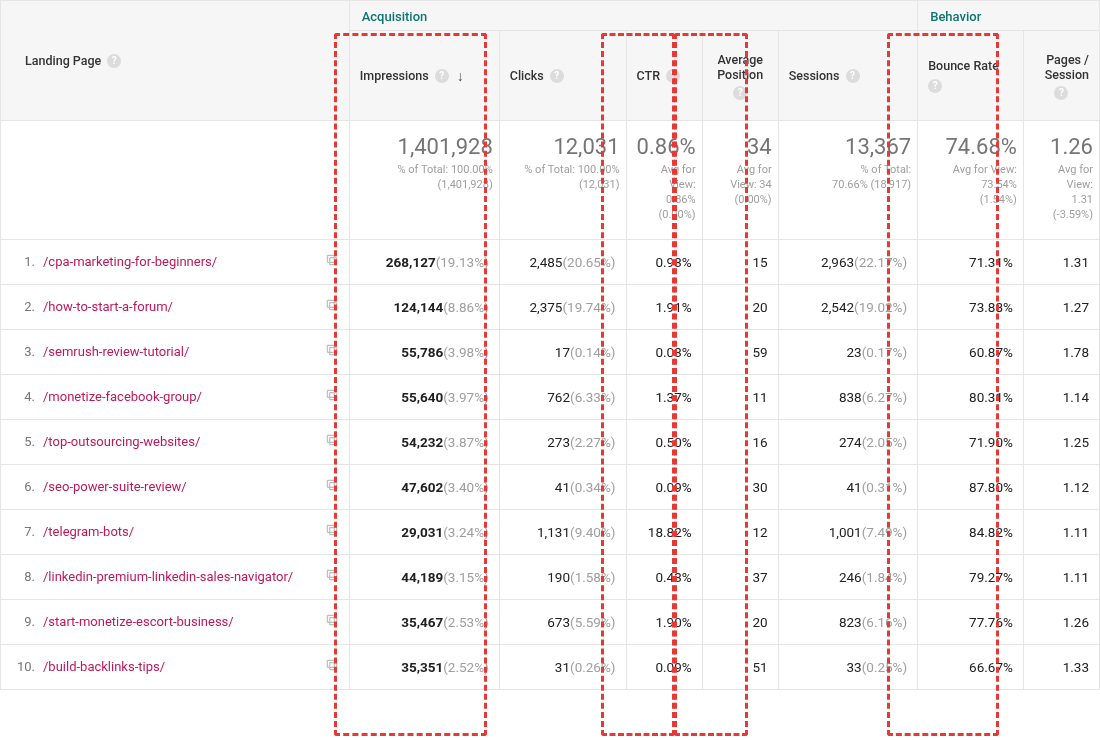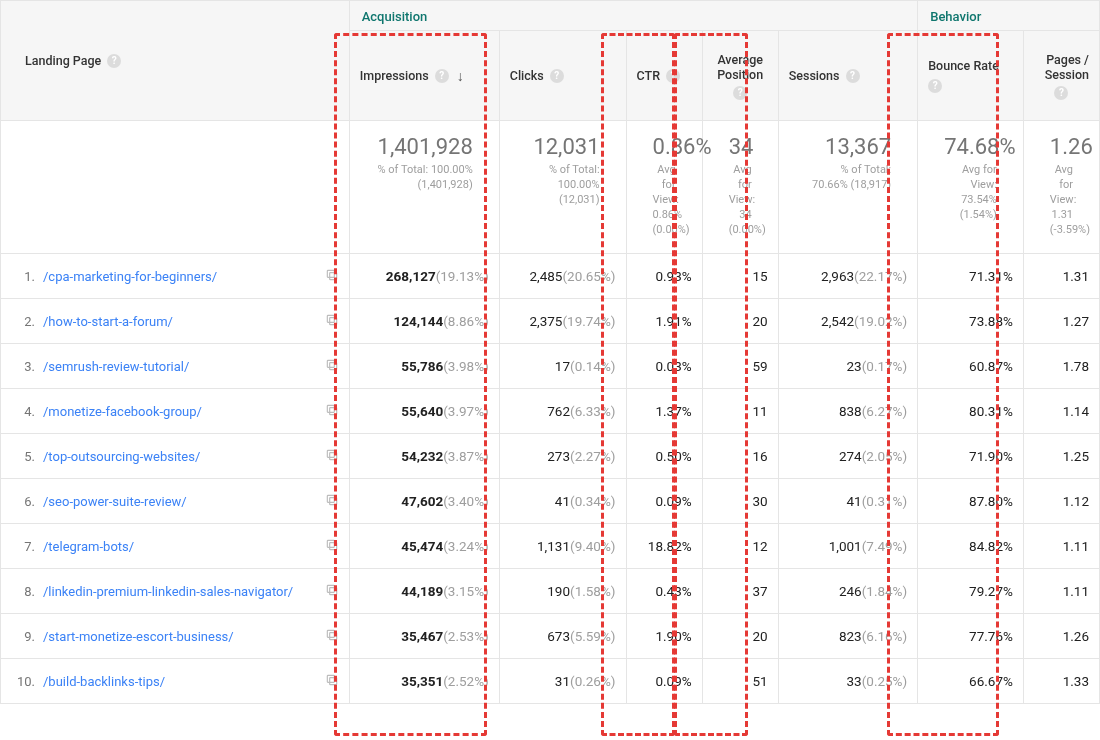--- a/index.html
+++ b/index.html
@@ -15,27 +15,27 @@
 .col-sess{width:132px}
 .col-br{width:100px}
 .col-ps{width:72px}
 .th-group{font-size:13px;padding:8px 12px 6px;color:#0f766e;font-weight:500}
 .th-h{height:110px}
 .th-inner{padding:8px 10px;display:flex;align-items:center;gap:6px;height:100%;color:#333;font-weight:500}
 .th-inner.center{justify-content:center;text-align:center}
 .th-inner .txt{font-size:12.5px}
 .help{display:inline-flex;align-items:center;justify-content:center;width:14px;height:14px;border-radius:50%;background:#dcdcdc;color:#fff;font-size:10px;font-weight:700;line-height:14px}
 .sort-arrow{color:#555;font-size:14px;margin-left:2px}
-.summary td{background:#fff;vertical-align:top;padding:14px 26px 16px;text-align:right}
+.summary td{background:#fff;vertical-align:top;padding:14px 6px 16px;text-align:right}
 .summary .big{font-size:22px;color:#757575;font-weight:400;display:block;line-height:1.1;margin-bottom:4px}
 .summary .sub{font-size:11px;color:#9e9e9e;display:block;line-height:1.35}
 .row td{height:44px}
 .idx{width:28px;text-align:right;color:#757575;font-size:13px}
 .lp{display:flex;align-items:center;padding:6px 10px 6px 6px;gap:8px}
-.lp a{color:#3b82f6;text-decoration:none;font-size:13px}
+.lp a{color:#be185d;text-decoration:none;font-size:13px}
 .open-icon{color:#bdbdbd;margin-left:auto;flex-shrink:0}
 .num{padding:0 10px;text-align:right;white-space:nowrap;font-size:13.5px}
 .val{font-weight:700;color:#212121}
 .pct{color:#9e9e9e;font-weight:400;margin-left:0}
 .plain{font-weight:400;color:#212121}
 .hl{position:absolute;border:3px dashed #e53935;pointer-events:none;border-radius:3px}
 </style>
 </head>
 <body>
 <div class="wrap">
@@ -270,21 +270,21 @@
           <td>
             <div class="lp">
               <span class="idx">7.</span>
               <a href="#">/telegram-bots/</a>
               <span class="open-icon"><svg width="14" height="14" viewBox="0 0 24 24" fill="none" stroke="currentColor" stroke-width="2">
                   <rect x="4" y="4" width="12" height="12" rx="1"></rect>
                   <rect x="8" y="8" width="12" height="12" rx="1"></rect>
                 </svg></span>
             </div>
           </td>
-          <td class="num"><span class="val">45,474</span><span class="pct">(3.24%)</span></td>
+          <td class="num"><span class="val">29,031</span><span class="pct">(3.24%)</span></td>
           <td class="num"><span class="plain">1,131</span><span class="pct">(9.40%)</span></td>
           <td class="num"><span class="plain">18.82%</span></td>
           <td class="num"><span class="plain">12</span></td>
           <td class="num"><span class="plain">1,001</span><span class="pct">(7.49%)</span></td>
           <td class="num"><span class="plain">84.82%</span></td>
           <td class="num"><span class="plain">1.11</span></td>
         </tr>
         <tr class="row">
           <td>
             <div class="lp">

